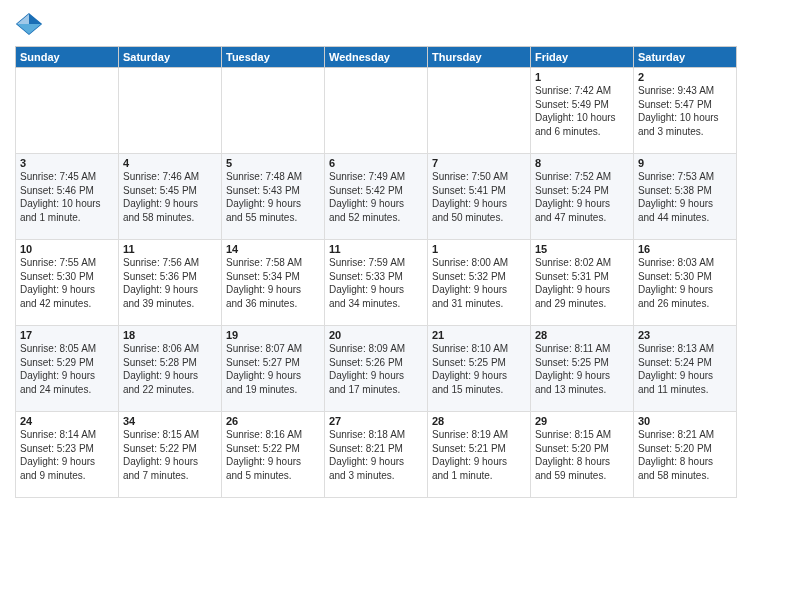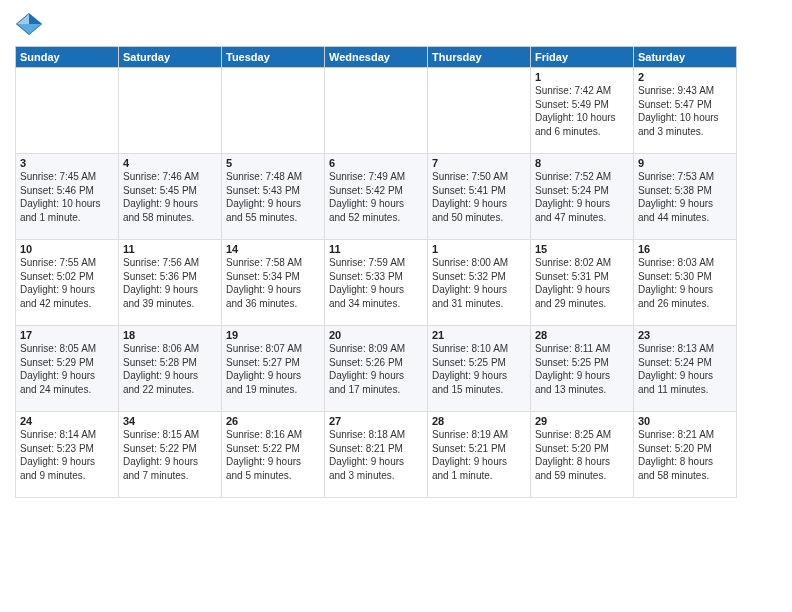--- a/index.html
+++ b/index.html
@@ -191,21 +191,21 @@
             <span class="day-num">9</span>
             <div class="day-info">Sunrise: 7:53 AM
 Sunset: 5:38 PM
 Daylight: 9 hours and 44 minutes.</div>
           </td>
         </tr>
         <tr>
           <td>
             <span class="day-num">10</span>
             <div class="day-info">Sunrise: 7:55 AM
-Sunset: 5:02 PM
+Sunset: 5:30 PM
 Daylight: 9 hours and 42 minutes.</div>
           </td>
           <td>
             <span class="day-num">11</span>
             <div class="day-info">Sunrise: 7:56 AM
 Sunset: 5:36 PM
 Daylight: 9 hours and 39 minutes.</div>
           </td>
           <td>
             <span class="day-num">14</span>
@@ -308,21 +308,21 @@
 Daylight: 9 hours and 3 minutes.</div>
           </td>
           <td>
             <span class="day-num">28</span>
             <div class="day-info">Sunrise: 8:19 AM
 Sunset: 5:21 PM
 Daylight: 9 hours and 1 minute.</div>
           </td>
           <td>
             <span class="day-num">29</span>
-            <div class="day-info">Sunrise: 8:25 AM
+            <div class="day-info">Sunrise: 8:15 AM
 Sunset: 5:20 PM
 Daylight: 8 hours and 59 minutes.</div>
           </td>
           <td>
             <span class="day-num">30</span>
             <div class="day-info">Sunrise: 8:21 AM
 Sunset: 5:20 PM
 Daylight: 8 hours and 58 minutes.</div>
           </td>
         </tr>

